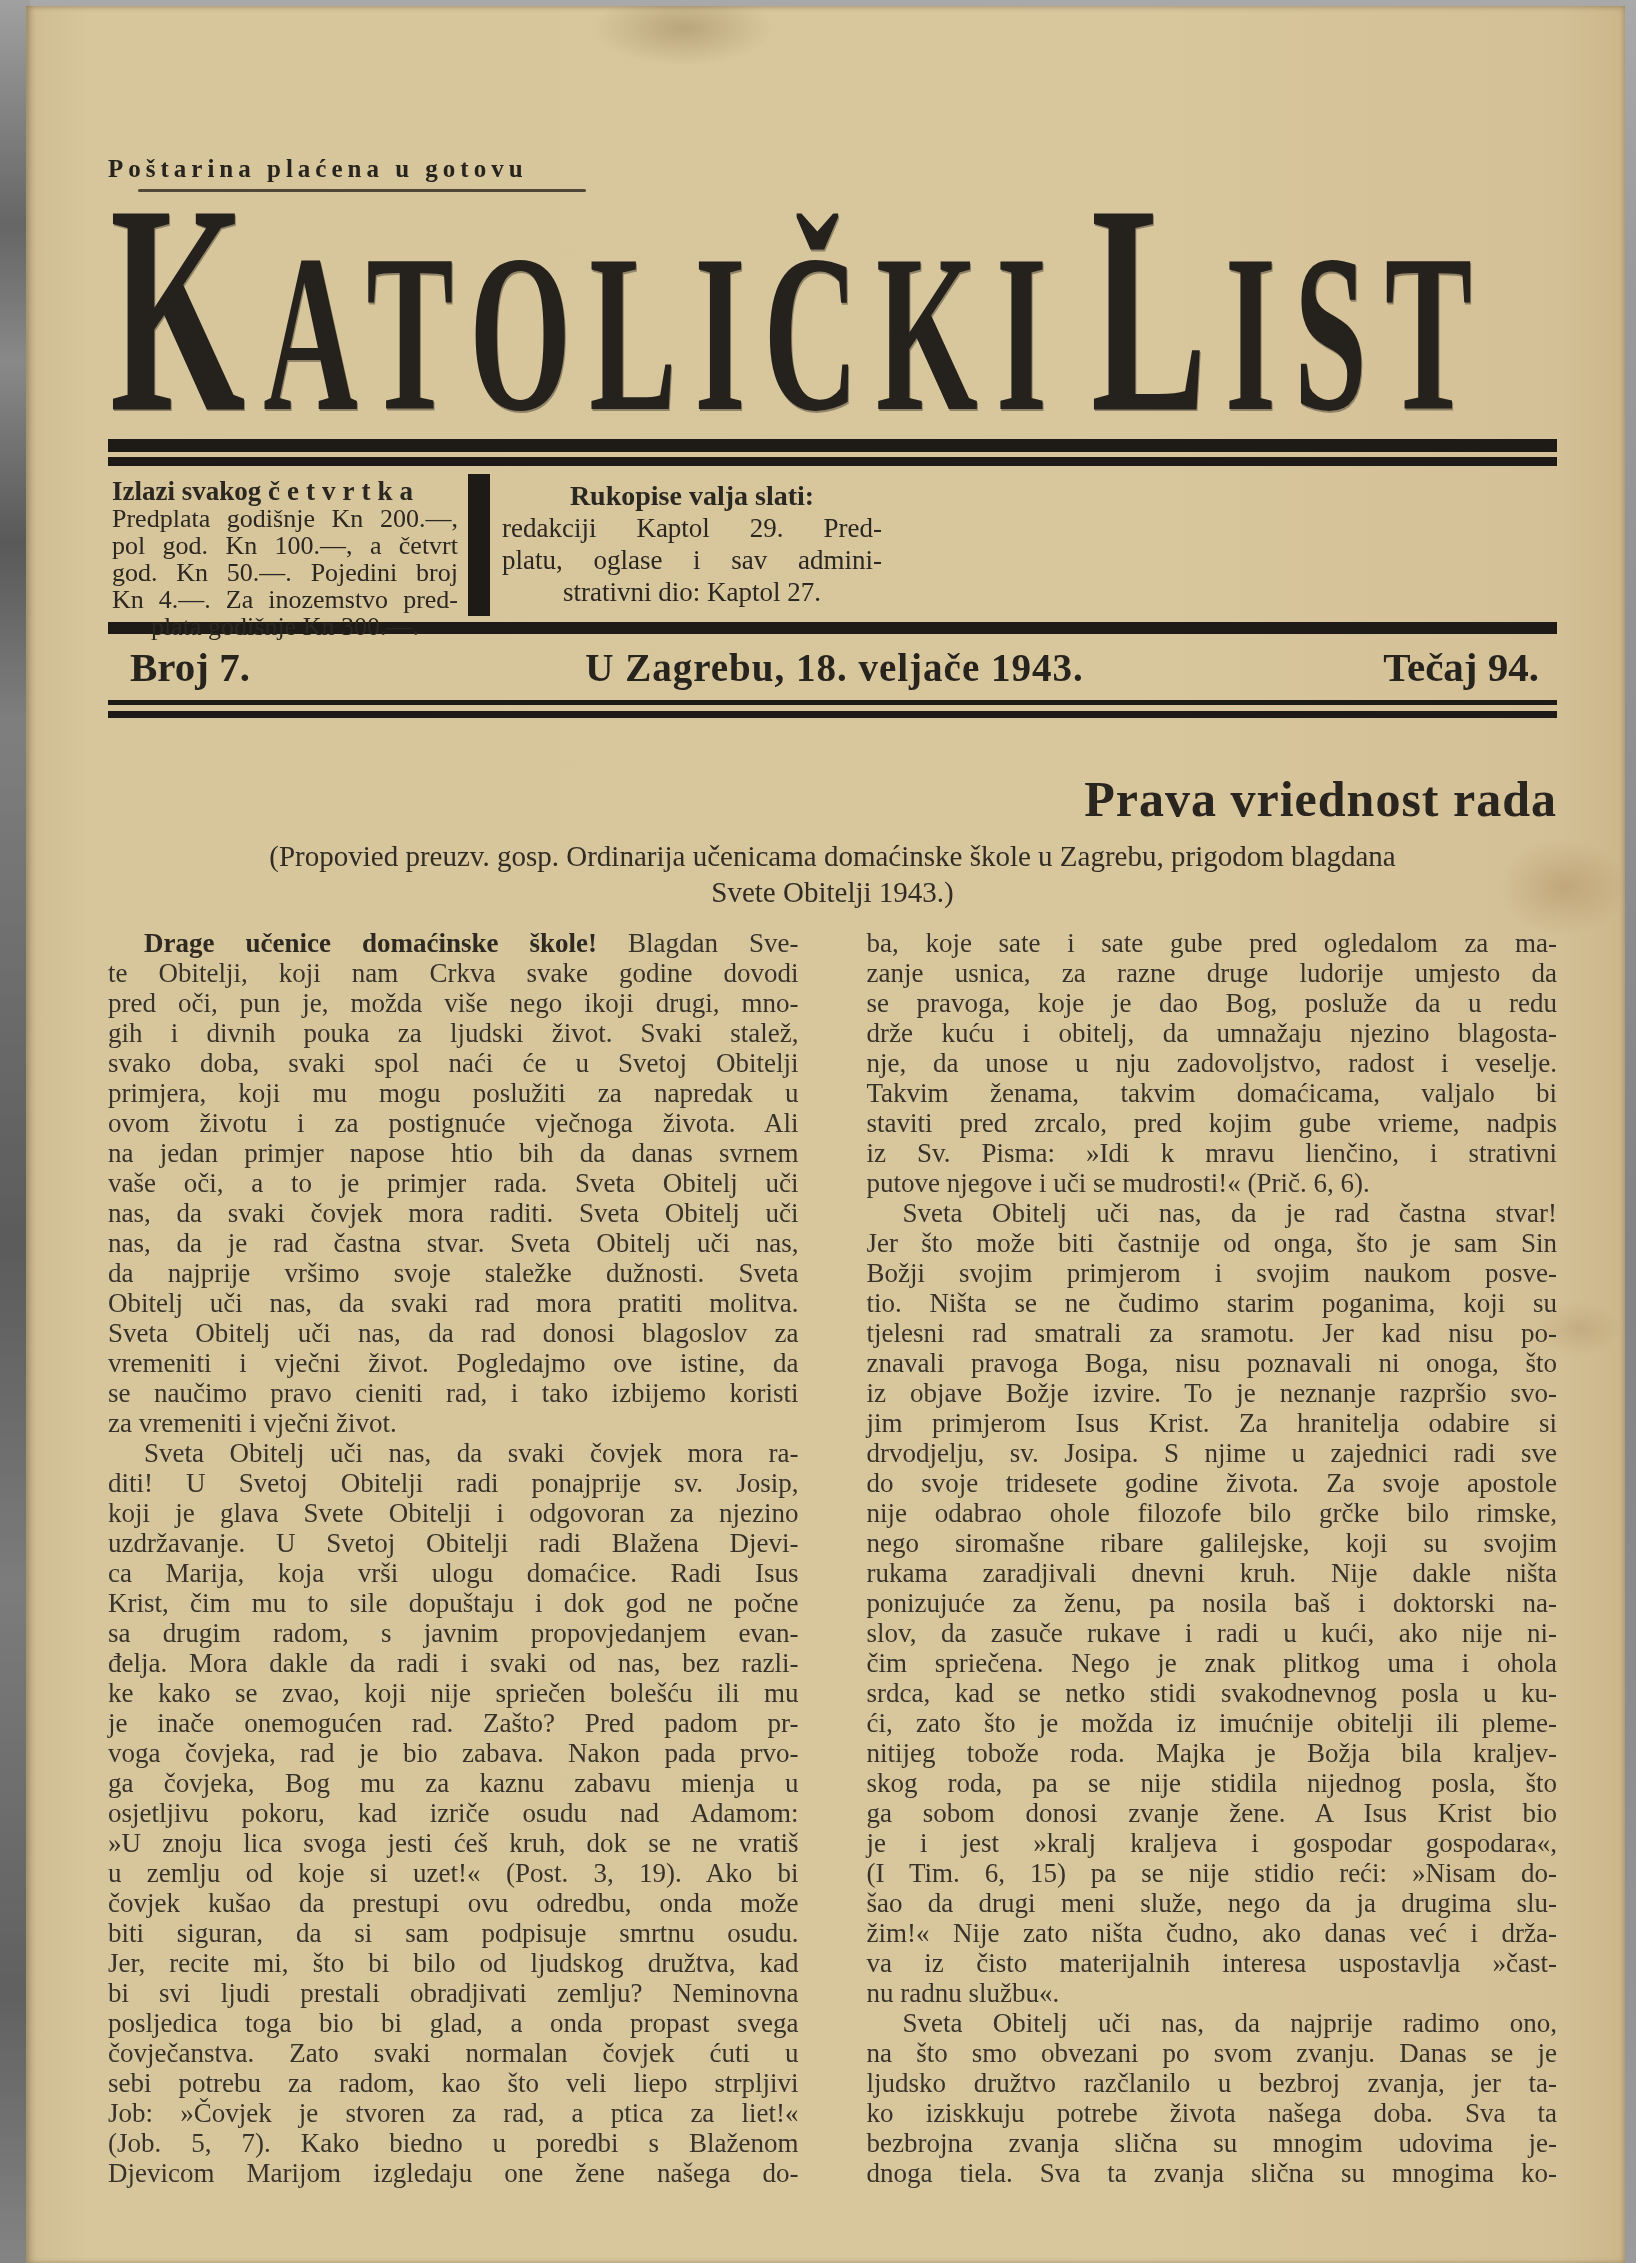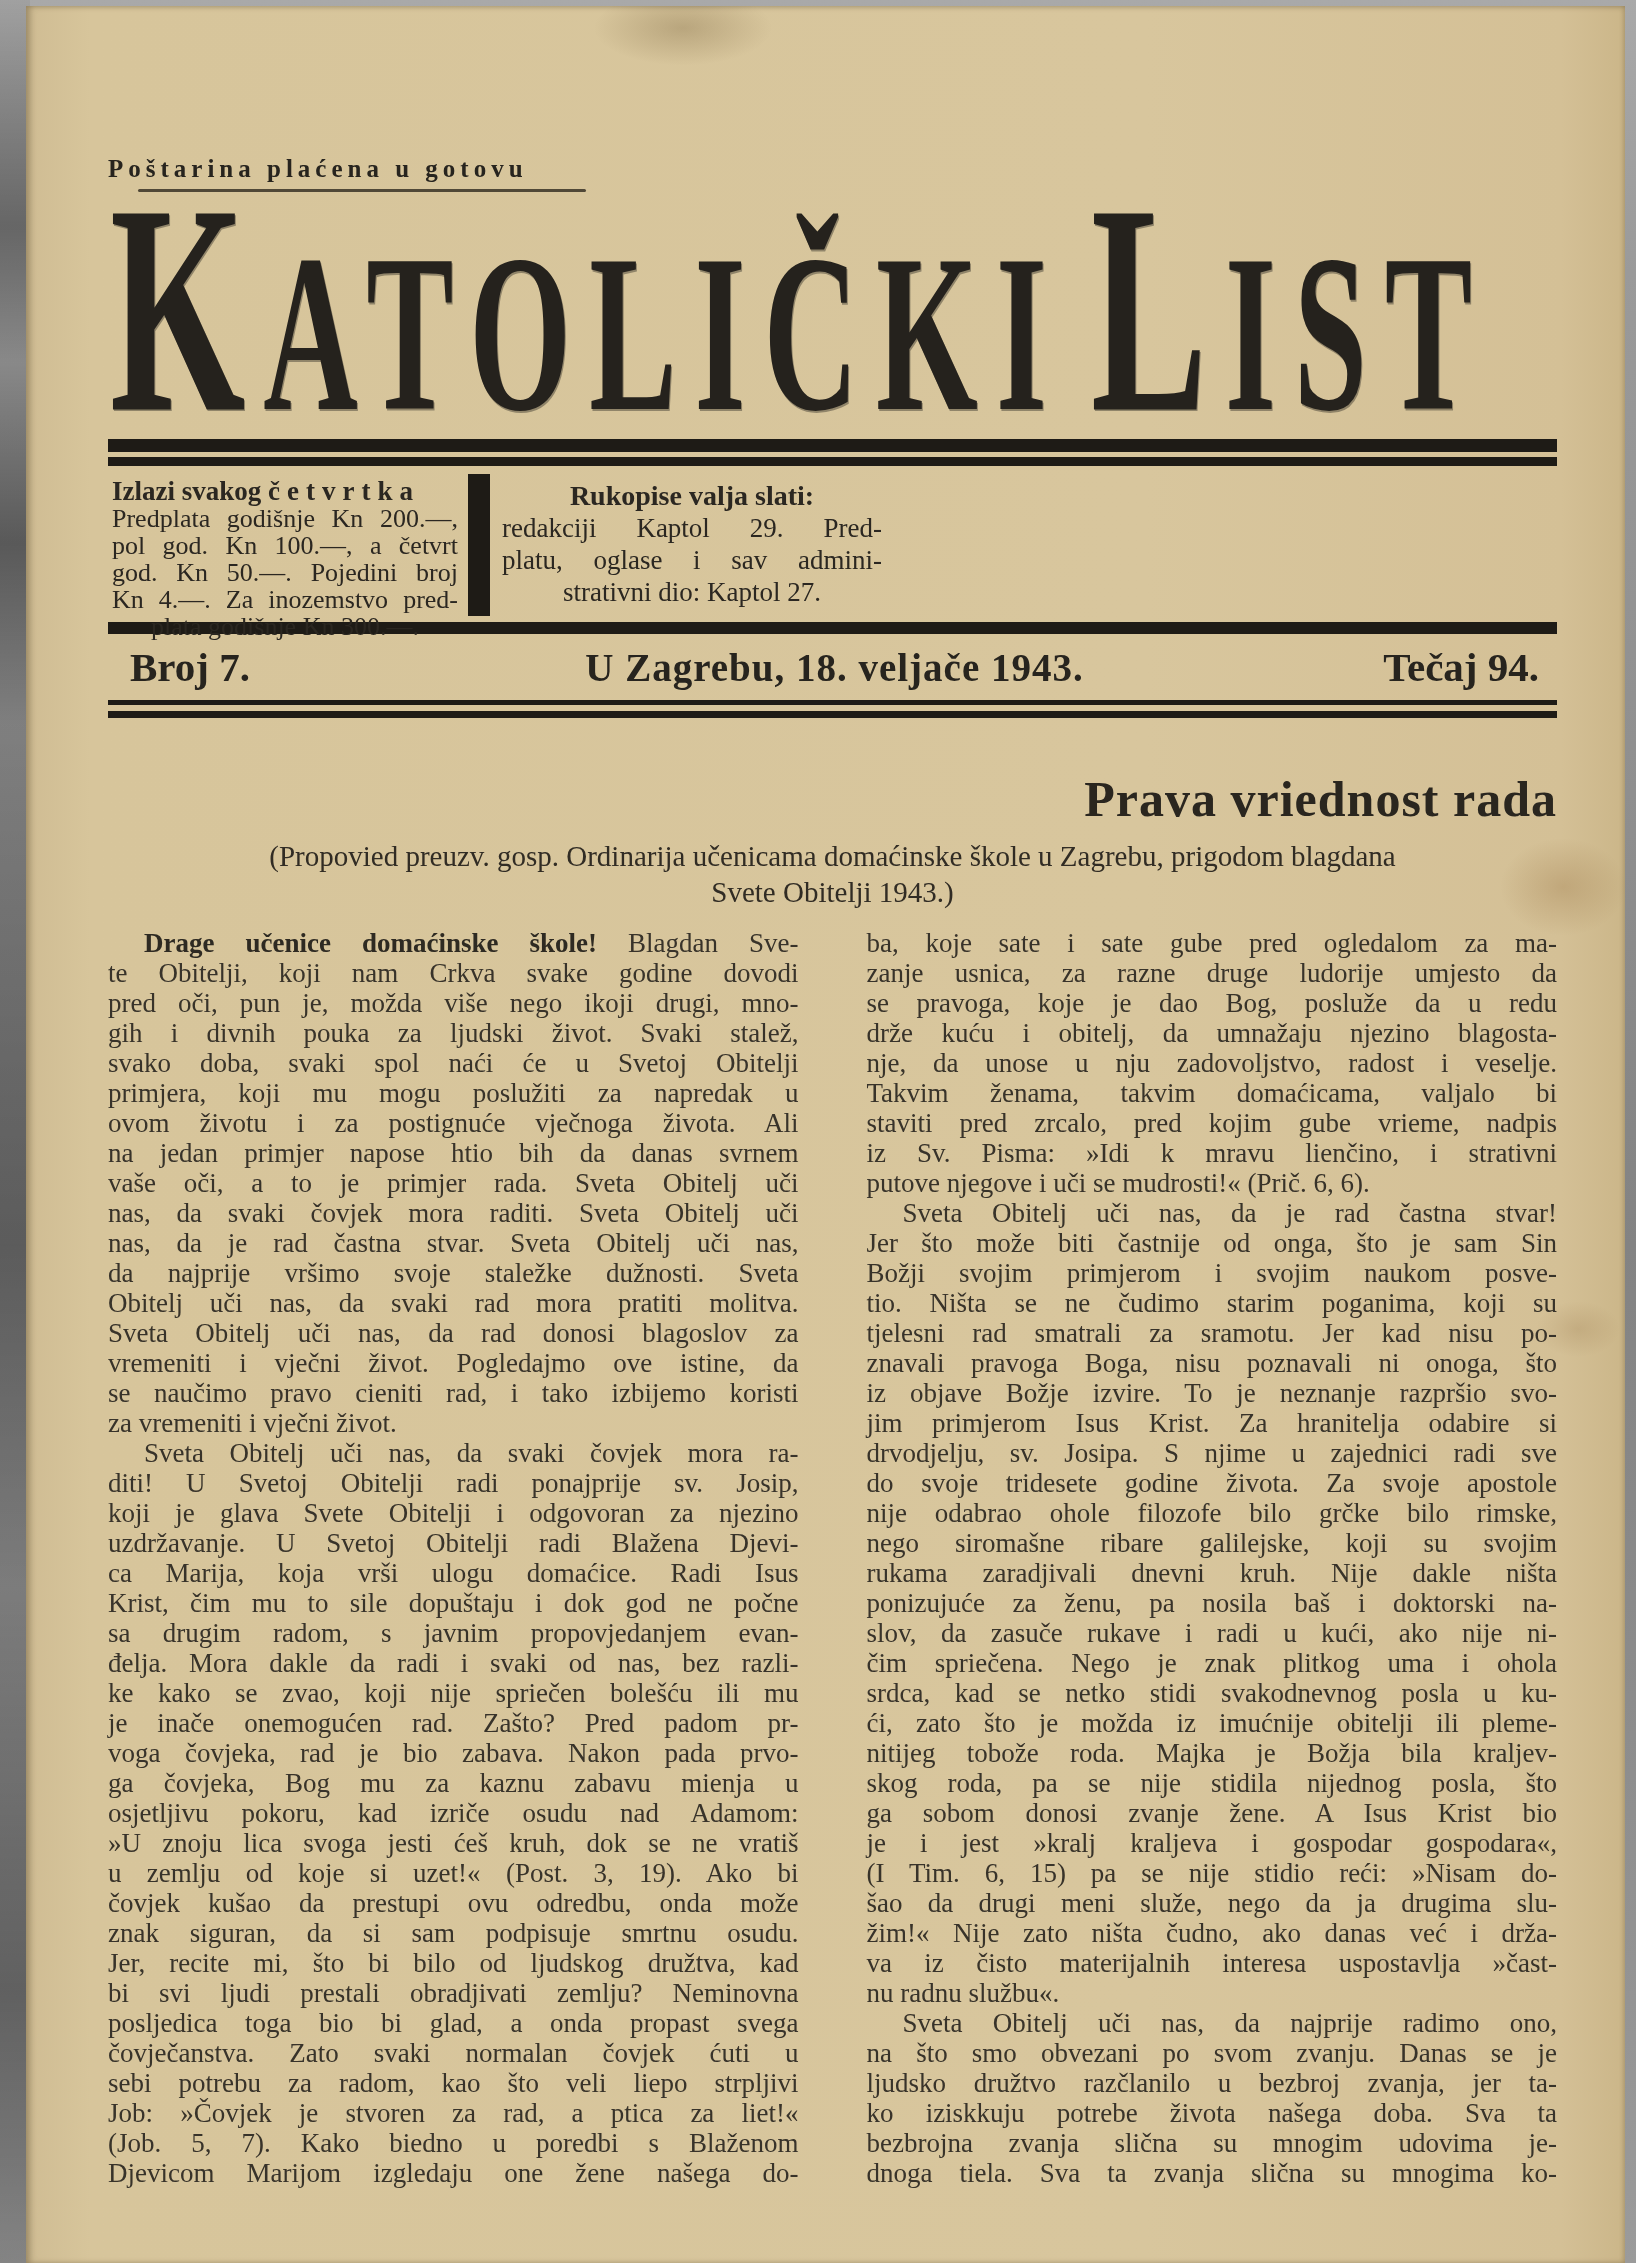--- a/index.html
+++ b/index.html
@@ -161,21 +161,21 @@
         <div class="tline">sa drugim radom, s javnim propovjedanjem evan-</div>
         <div class="tline">đelja. Mora dakle da radi i svaki od nas, bez razli-</div>
         <div class="tline">ke kako se zvao, koji nije spriečen bolešću ili mu</div>
         <div class="tline">je inače onemogućen rad. Zašto? Pred padom pr-</div>
         <div class="tline">voga čovjeka, rad je bio zabava. Nakon pada prvo-</div>
         <div class="tline">ga čovjeka, Bog mu za kaznu zabavu mienja u</div>
         <div class="tline">osjetljivu pokoru, kad izriče osudu nad Adamom:</div>
         <div class="tline">»U znoju lica svoga jesti ćeš kruh, dok se ne vratiš</div>
         <div class="tline">u zemlju od koje si uzet!« (Post. 3, 19). Ako bi</div>
         <div class="tline">čovjek kušao da prestupi ovu odredbu, onda može</div>
-        <div class="tline">znak siguran, da si sam podpisuje smrtnu osudu.</div>
+        <div class="tline">biti siguran, da si sam podpisuje smrtnu osudu.</div>
         <div class="tline">Jer, recite mi, što bi bilo od ljudskog družtva, kad</div>
         <div class="tline">bi svi ljudi prestali obradjivati zemlju? Neminovna</div>
         <div class="tline">posljedica toga bio bi glad, a onda propast svega</div>
         <div class="tline">čovječanstva. Zato svaki normalan čovjek ćuti u</div>
         <div class="tline">sebi potrebu za radom, kao što veli liepo strpljivi</div>
         <div class="tline">Job: »Čovjek je stvoren za rad, a ptica za liet!«</div>
         <div class="tline">(Job. 5, 7). Kako biedno u poredbi s Blaženom</div>
         <div class="tline">Djevicom Marijom izgledaju one žene našega do-</div>
       </div>
     <div class="col">

